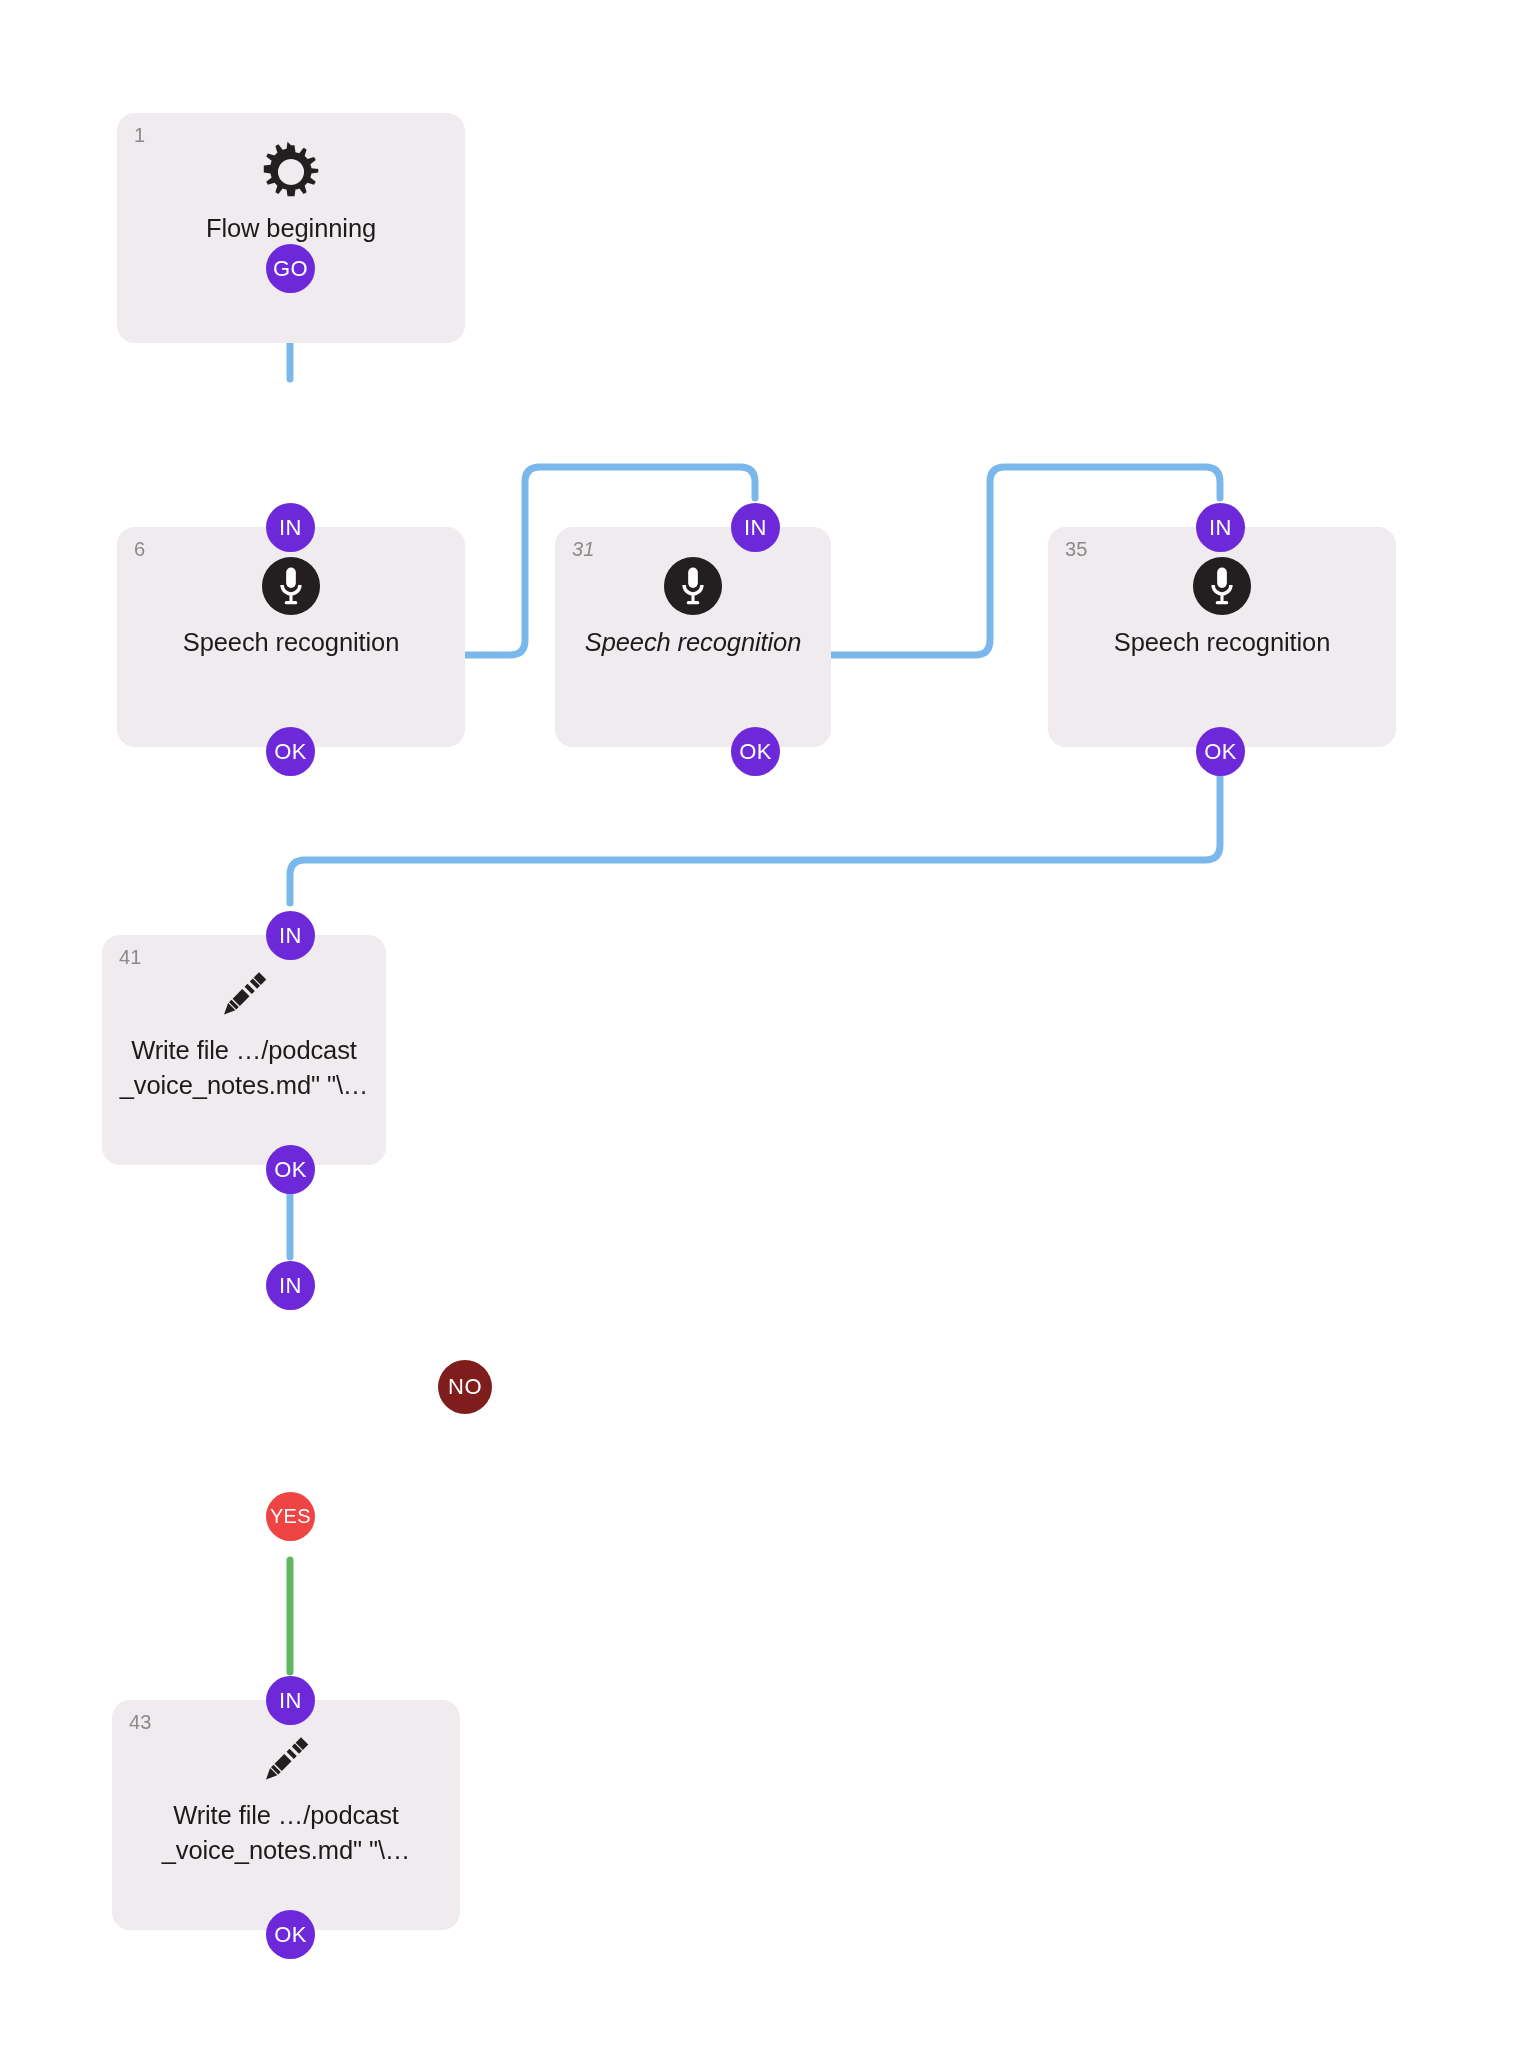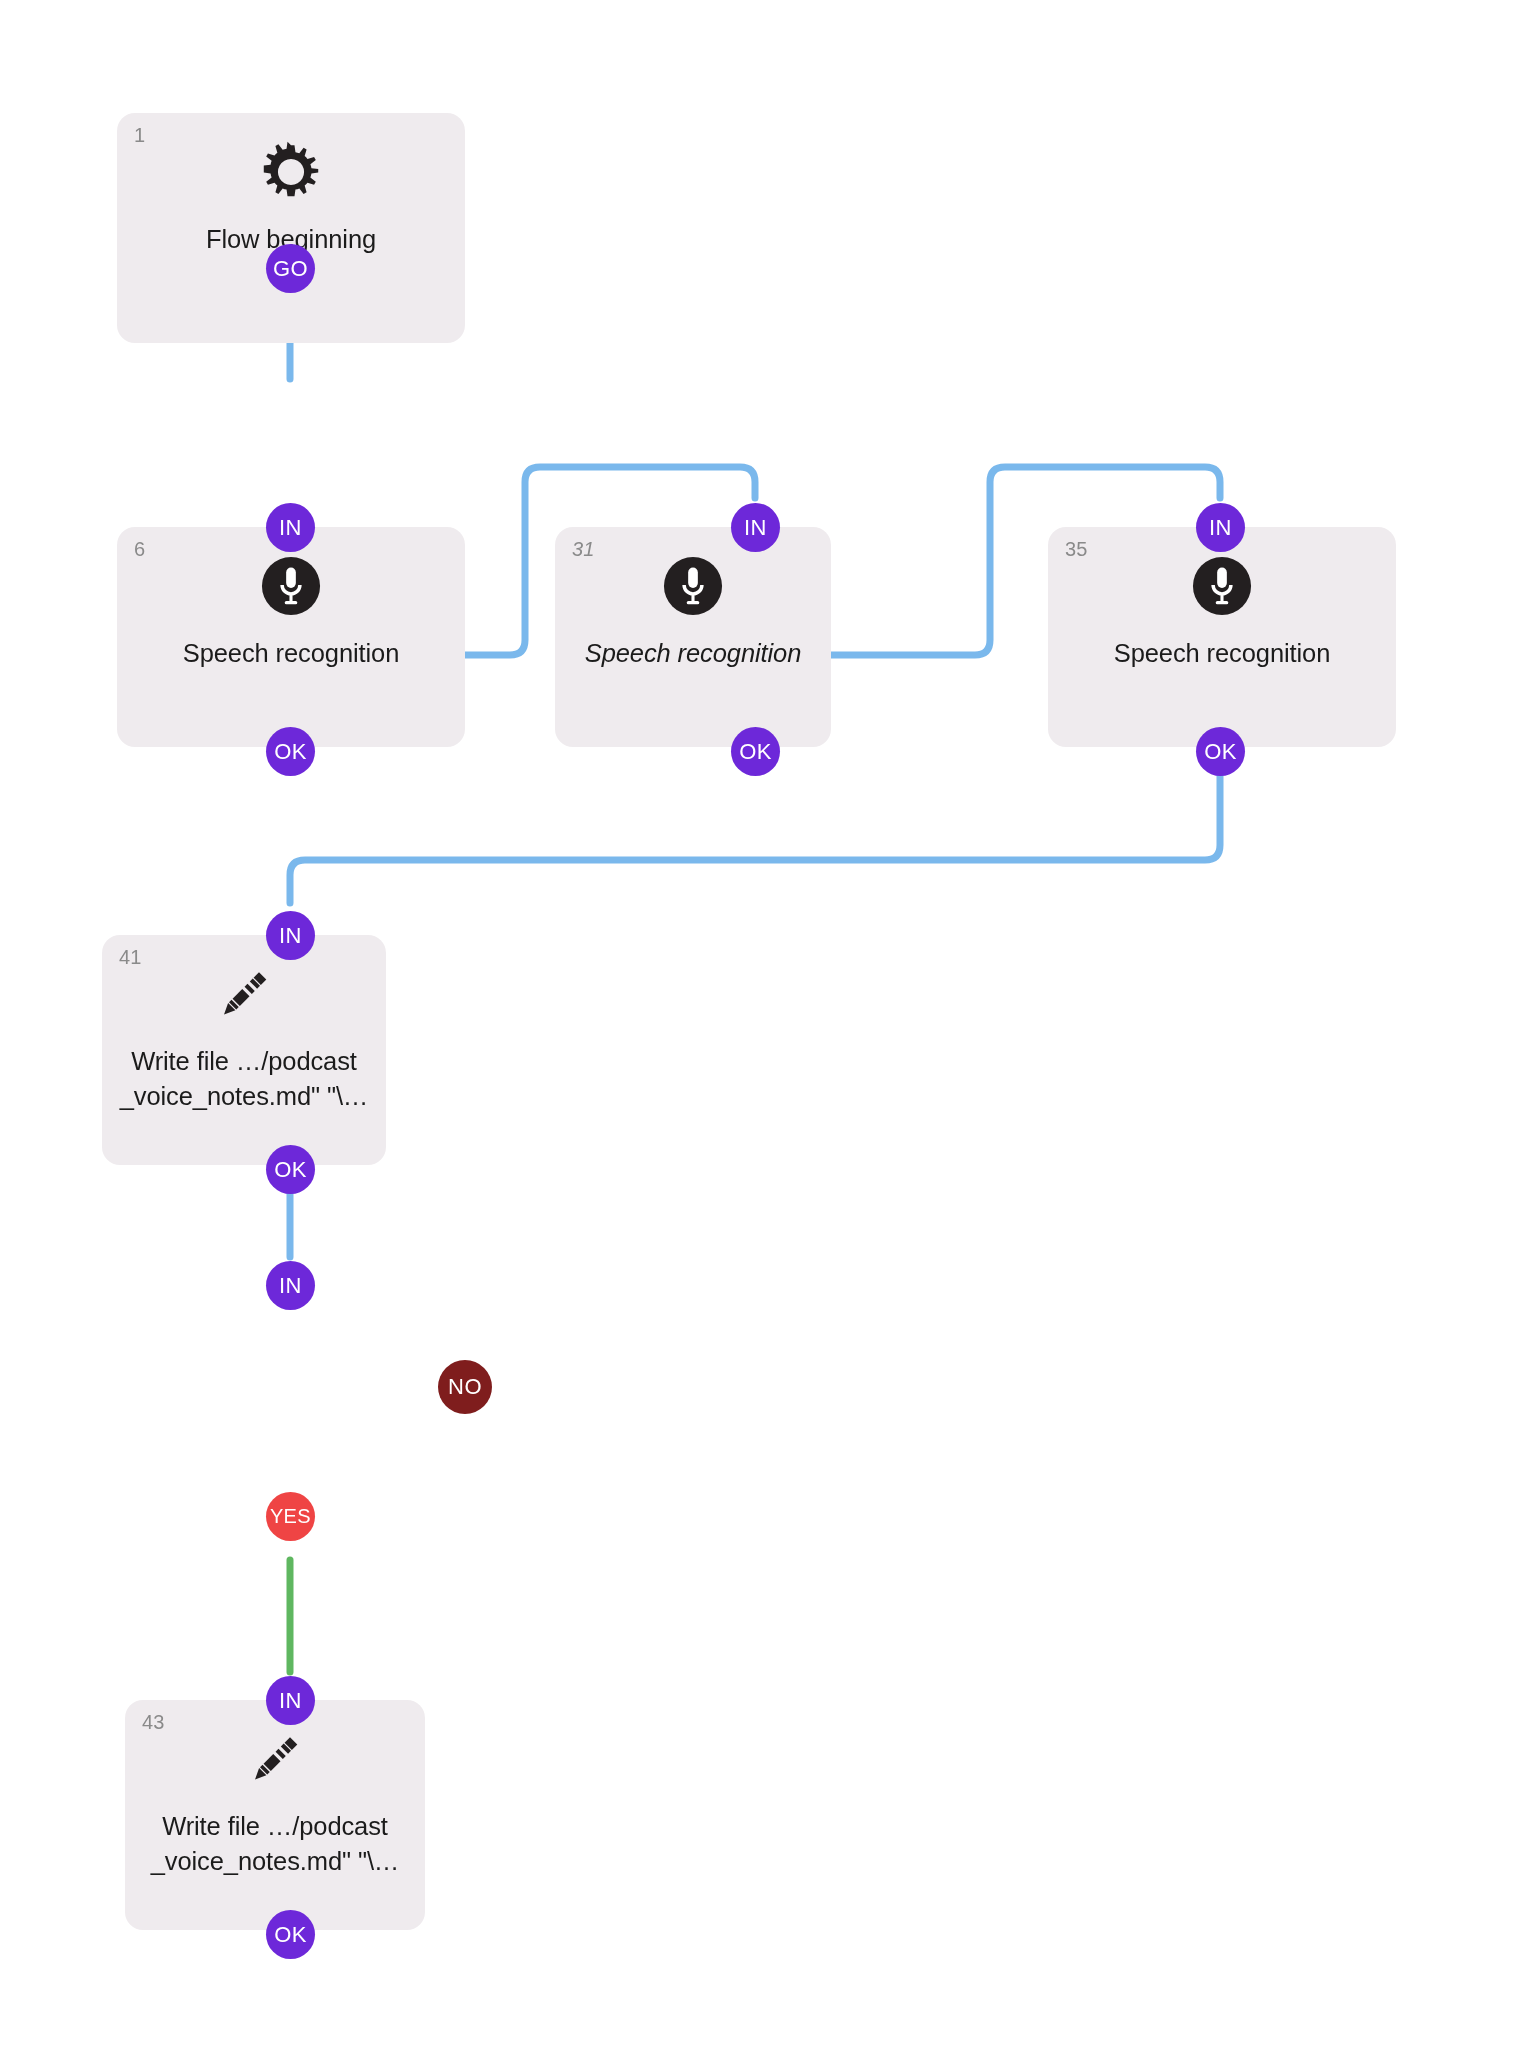--- a/index.html
+++ b/index.html
@@ -49,21 +49,20 @@
     letter-spacing: 0.2px;
   }
   .node-body {
     position: absolute;
     left: 0;
     right: 0;
     top: 28px;
     display: flex;
     flex-direction: column;
     align-items: center;
-    gap: 11px;
   }
   .node-icon {
     width: 62px;
     height: 62px;
     display: block;
   }
   .node-icon svg { display: block; }
   .node-label {
     margin-top: 8px;
     font-size: 25.5px;
@@ -211,21 +210,21 @@
 _voice_notes.md" "\…</span>
     </div>
   </div>
   <div class="port blue sz-in" style="left:266px; top:911px;">IN</div>
   <div class="port blue sz-ok" style="left:266px; top:1145px;">OK</div>
 
   <div class="port blue sz-in" style="left:266px; top:1261px;">IN</div>
   <div class="port red sz-no" style="left:438px; top:1360px;">NO</div>
   <div class="port green sz-yes" style="left:266px; top:1492px;">YES</div>
 
-  <div class="node" style="left:125px; top:1700px; width:300px; height:230px;">
+  <div class="node" style="left:112px; top:1700px; width:348px; height:230px;">
     <span class="node-index">43</span>
     <div class="node-body">
       <span class="node-icon">
         <svg viewBox="0 0 64 64" width="62" height="62">
           <g fill="#231f20">
             <path d="M47.5 9.5 l7.5 7.5 -5.6 5.6 -7.5-7.5 z"></path>
             <path d="M41.0 16.0 l7.5 7.5 -3.0 3.0 -7.5-7.5 z"></path>
             <path d="M35.6 21.4 l7.5 7.5 -3.0 3.0 -7.5-7.5 z"></path>
             <path d="M30.2 26.8 l7.5 7.5 -10.0 10.0 -7.5-7.5 z"></path>
             <path d="M19.1 37.9 l7.5 7.5 -2.6 2.6 -7.5-7.5 z"></path>

